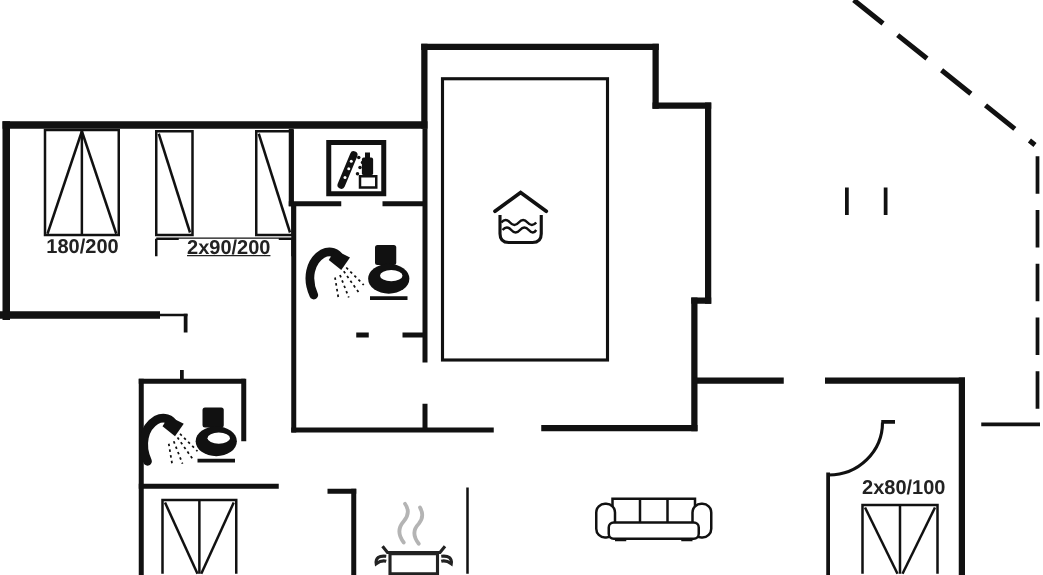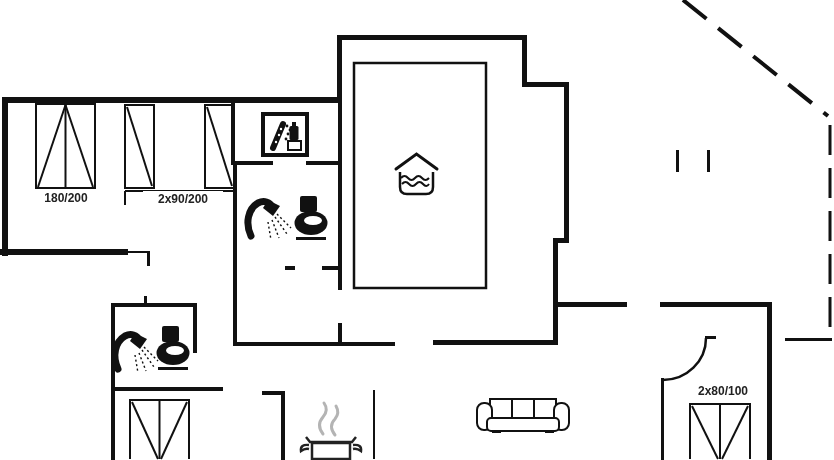--- a/index.html
+++ b/index.html
@@ -6,28 +6,28 @@
   .plan{
     position:relative;
     width:834px;height:460px;
     background:#fff;
     overflow:hidden;
     font-family:"Liberation Sans", sans-serif;
   }
   .plan svg{position:absolute;left:0;top:0;}
   .bed-label{
     position:absolute;
-    font-size:12px;
+    font-size:16px;
     font-weight:bold;
     color:#222;
     text-align:center;
     letter-spacing:0px;
     line-height:16px;
   }
-  .label-bg{background:#fff;}
+  .label-bg{background:#fff;text-decoration:underline;}
 </style>
 </head>
 <body>
 
 <div class="plan">
 
   <svg width="834" height="460" viewBox="0 0 834 460">
 
     <g fill="#111">
 

